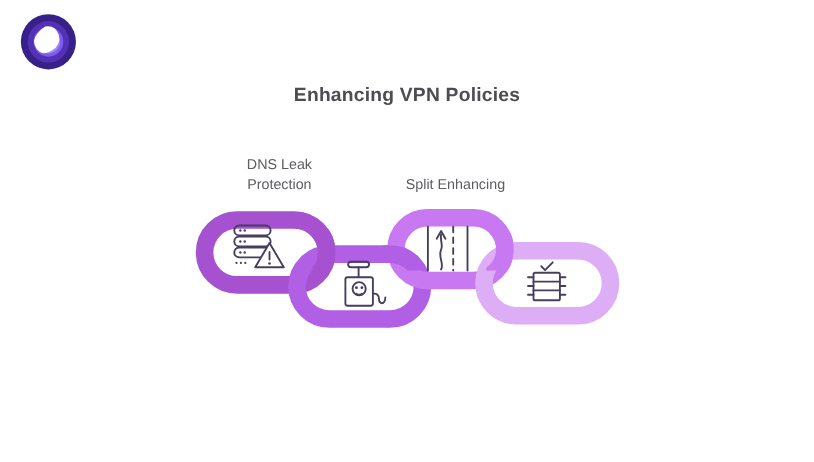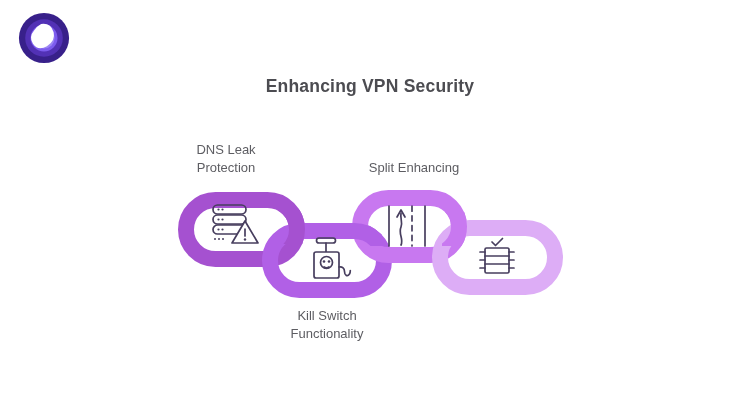--- a/index.html
+++ b/index.html
@@ -25,39 +25,39 @@
   .ring{fill:none;stroke-width:16;}
   .icon{fill:none;stroke:var(--icon-stroke);stroke-width:1.7;stroke-linecap:round;stroke-linejoin:round;}
   .icon .dot{fill:var(--icon-stroke);stroke:none;}
   .icon .fillw{fill:#ffffff;}
   .icon .dash{stroke-dasharray:5.2 4.6;}
   .label{
     position:absolute;width:124px;text-align:center;
     font-size:13px;line-height:1.35;color:var(--label-color);
     white-space:pre-line;
   }
-  .label-1{left:164px;top:141px;}
+  .label-1{left:192px;top:141px;}
   .label-2{left:265px;top:307px;}
   .label-3{left:352px;top:159px;}
   .label-4{left:438px;top:304px;}
 </style>
 </head>
 <body>
 
 <div class="stage">
 
   <svg class="logo" viewBox="0 0 56 56">
     <circle cx="28" cy="28" r="26" fill="#38208a"></circle>
     <circle cx="28" cy="28" r="19.5" fill="#5231b5"></circle>
     <circle cx="28" cy="28" r="14" fill="#7d5cee"></circle>
     <circle cx="28" cy="28" r="11" fill="#9d87f3"></circle>
     <path d="M25,13.5 Q35,12 38,22 Q40,31 31,36.5 Q22,42 16.5,34 Q12,27 17.5,20.5 Q21,15.5 25,13.5 Z" fill="#ffffff"></path>
   </svg>
 
-  <div class="title">Enhancing VPN Security</div>
+  <div class="title">Enhancing VPN Policies</div>
 
   <svg class="chain" viewBox="0 0 740 420">
     <defs>
       <clipPath id="band1">
           <rect x="278" y="210" width="38" height="34"></rect>
         </clipPath>
       <clipPath id="band2">
           <rect x="348" y="214" width="34" height="32"></rect>
         </clipPath>
       <clipPath id="band3">
@@ -134,17 +134,15 @@
         <line x1="12" y1="-5" x2="17" y2="-5"></line>
       <line x1="-17" y1="3" x2="-12" y2="3"></line>
         <line x1="12" y1="3" x2="17" y2="3"></line>
       <line x1="-17" y1="11" x2="-12" y2="11"></line>
         <line x1="12" y1="11" x2="17" y2="11"></line>
     </g>
   </svg>
 
   <div class="label label-1">DNS Leak
 Protection</div>
-  <div class="label label-2">Kill Switch
-Functionality</div>
   <div class="label label-3">Split Enhancing</div>
 
 </div>
 
 </body></html>

